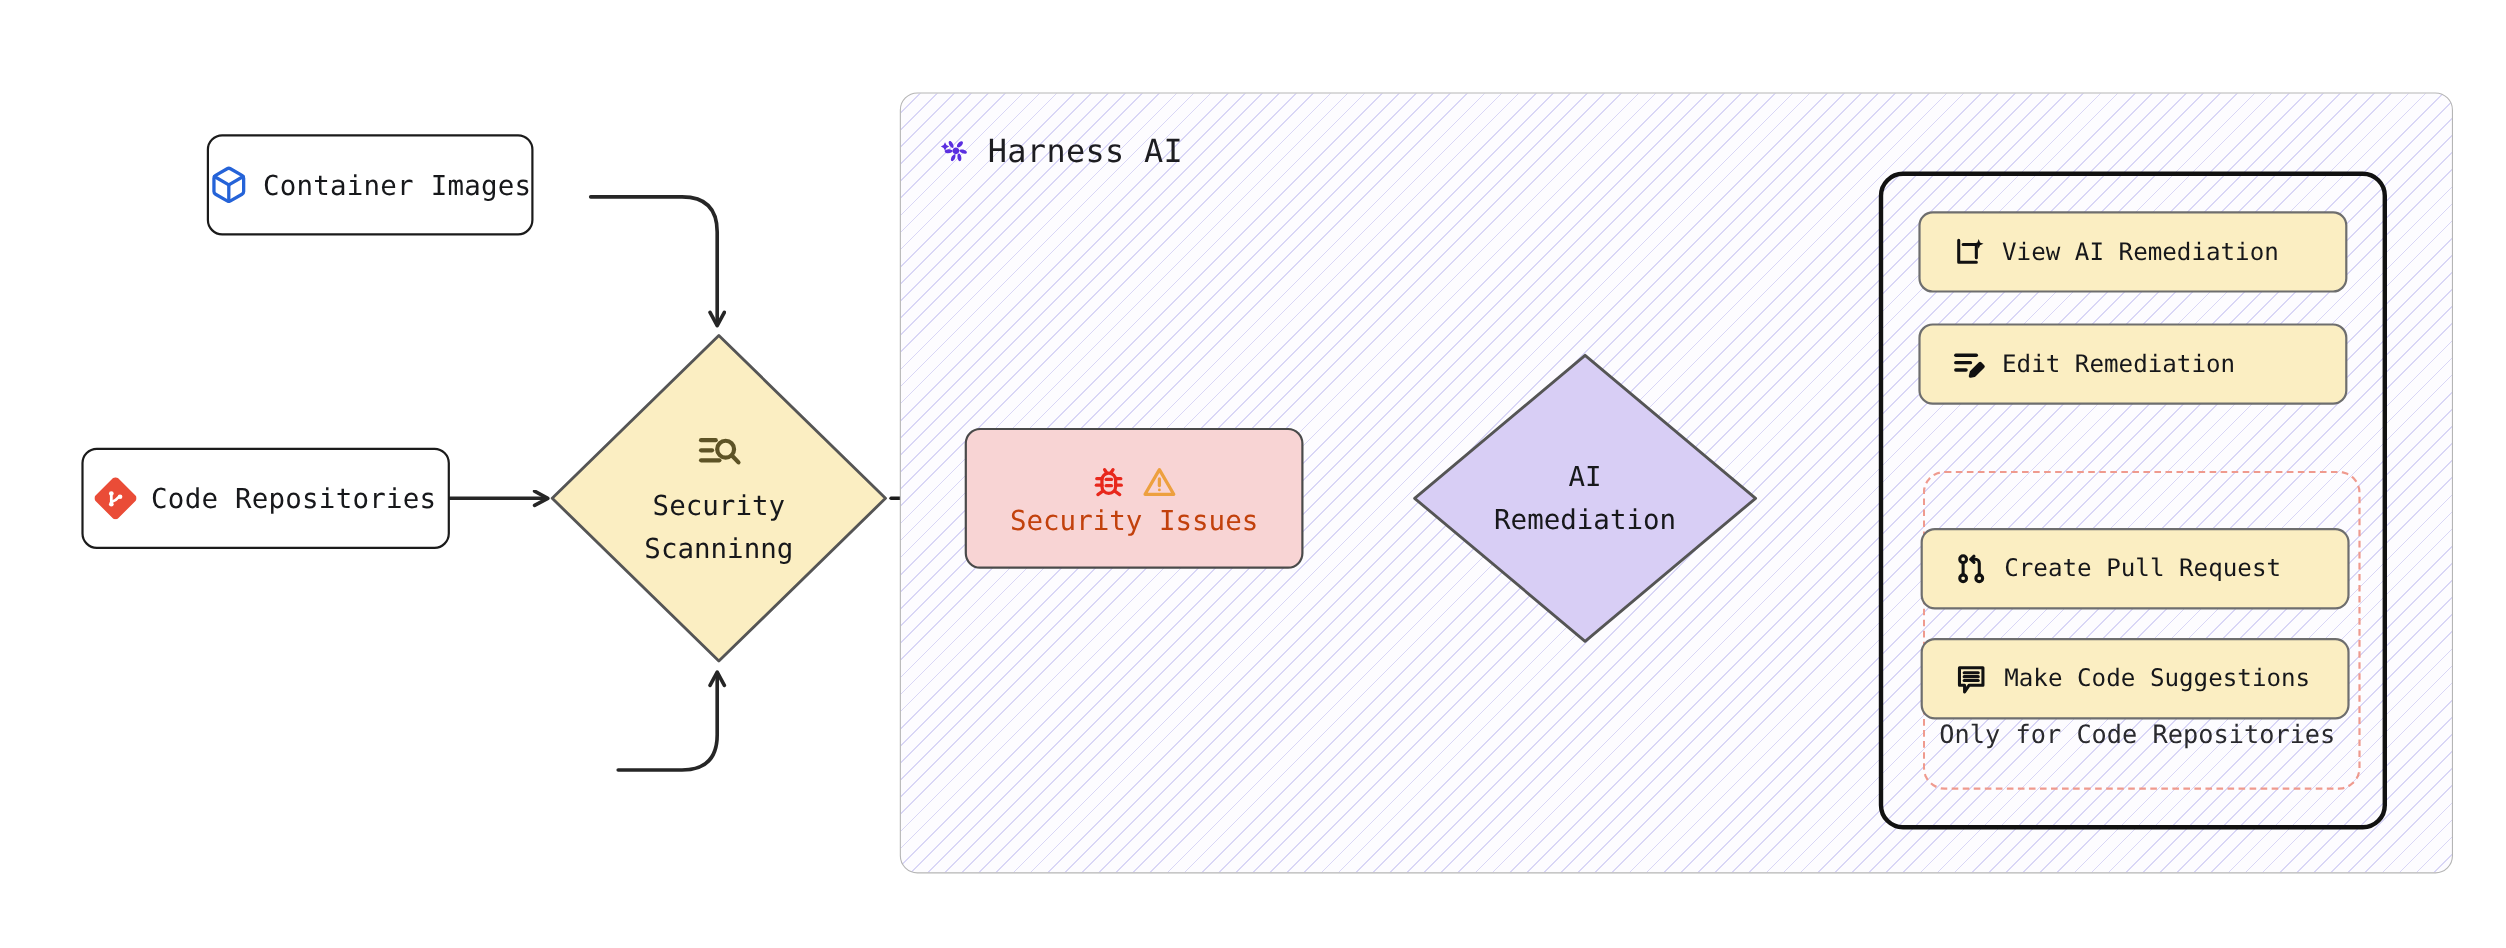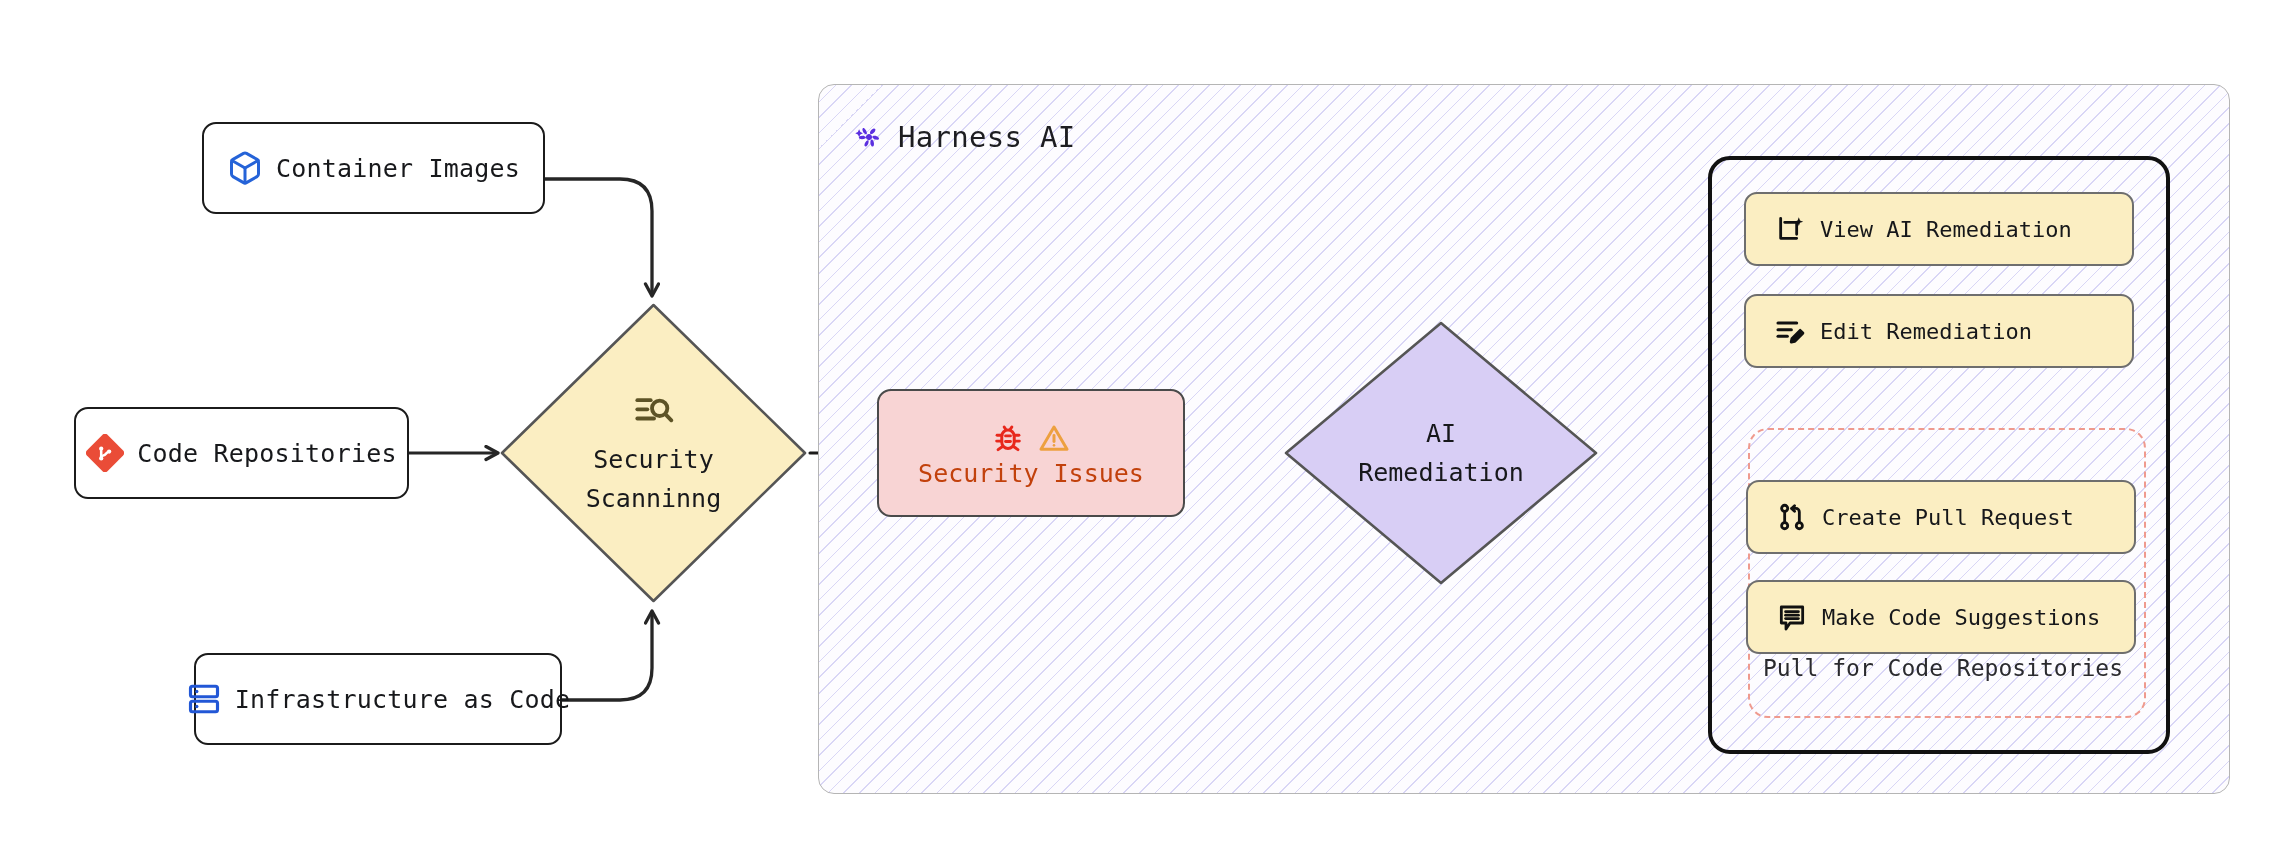--- a/index.html
+++ b/index.html
@@ -225,21 +225,21 @@
 
     <path d="M 562,700 L 620,700 Q 652,700 652,668 L 652,612" fill="none" stroke="#262626" stroke-width="3.3" stroke-linecap="round" marker-end="url(#ahf)"></path>
 
     <path d="M 810,453 L 877,453" fill="none" stroke="#1b1b1b" stroke-width="3.1" stroke-linecap="round" marker-end="url(#ahf)"></path>
 
     <path d="M 1185,453 L 1281,453" fill="none" stroke="#1b1b1b" stroke-width="3.1" stroke-linecap="round" marker-end="url(#ahf)"></path>
 
     <path d="M 1600,453 L 1700,453" fill="none" stroke="#1b1b1b" stroke-width="3.1" stroke-linecap="round" marker-end="url(#ahf)"></path>
   </svg>
 
-  <div class="node io-box" style="left:202px; top:122px; width:343px; height:92px;align-items:center;">
+  <div class="node io-box" style="left:188px; top:122px; width:297px; height:92px;align-items:center;">
     <span>
       <svg class="icn" width="36" height="36" viewBox="0 0 24 24" fill="none" stroke="#2563d8" stroke-width="2" stroke-linecap="round" stroke-linejoin="round">
         <path d="M21 16V8a2 2 0 0 0-1-1.73l-7-4a2 2 0 0 0-2 0l-7 4A2 2 0 0 0 3 8v8a2 2 0 0 0 1 1.73l7 4a2 2 0 0 0 2 0l7-4A2 2 0 0 0 21 16z"></path>
         <path d="M3.27 6.96 12 12.01l8.73-5.05"></path>
         <path d="M12 22.08V12"></path>
       </svg>
     </span>
     <span class="lbl">Container Images</span>
   </div>
 
@@ -252,31 +252,20 @@
           <circle cx="9.6" cy="15.4" r="1.35" fill="#ffffff" stroke="none"></circle>
           <circle cx="14.6" cy="11.1" r="1.35" fill="#ffffff" stroke="none"></circle>
           <path d="M9.6 10.7 V14"></path>
           <path d="M13.4 11.7 C12.2 13.4 11 13.7 9.9 14.0"></path>
         </g>
       </svg>
     </span>
     <span class="lbl">Code Repositories</span>
   </div>
 
-  <div class="node io-box" style="left:194px; top:653px; width:368px; height:92px;">
-    <span>
-      <svg class="icn" width="36" height="36" viewBox="0 0 24 24" fill="none" stroke="#2257d6" stroke-width="2.1" stroke-linecap="round" stroke-linejoin="round">
-        <rect x="3" y="3.5" width="18" height="7" rx="1.3"></rect>
-        <rect x="3" y="13.5" width="18" height="7" rx="1.3"></rect>
-        <circle cx="7.2" cy="7" r="1.1" fill="#2257d6" stroke="none"></circle>
-        <circle cx="7.2" cy="17" r="1.1" fill="#2257d6" stroke="none"></circle>
-      </svg>
-    </span>
-    <span class="lbl">Infrastructure as Code</span>
-  </div>
 
   <div class="diamond-wrap" style="left:497px; top:300px; width:313px; height:306px;">
     <svg class="diamond-shape" viewBox="0 0 313 306" preserveAspectRatio="none">
       <path d="M156.5 5 L308 153 L156.5 301 L5 153 Z" fill="#fbeec2" stroke="#555555" stroke-width="2.6" stroke-linejoin="round"></path>
     </svg>
     <div class="diamond-inner">
       <span style="margin-bottom:6px;">
         <svg class="icn" width="44" height="40" viewBox="0 0 26 24" fill="none" stroke="#5d5326" stroke-width="2.3" stroke-linecap="round">
           <path d="M3 5.5 H11"></path>
           <path d="M3 11 H9"></path>
@@ -376,15 +365,15 @@
       <svg class="icn" width="32" height="32" viewBox="0 0 24 24" fill="none" stroke="#111111" stroke-width="2.1" stroke-linecap="round" stroke-linejoin="round">
         <path d="M4 4.5 H20 V16.5 H10.5 L7.5 21 V16.5 H4 Z"></path>
         <path d="M7.2 8 H16.8"></path>
         <path d="M7.2 10.6 H16.8"></path>
         <path d="M7.2 13.2 H16.8"></path>
       </svg>
     </span>
     <span>Make Code Suggestions</span>
   </div>
 
-  <div id="only-caption">Pull for Code Repositories</div>
+  <div id="only-caption">Only for Code Repositories</div>
 
 </div>
 
 </body></html>

